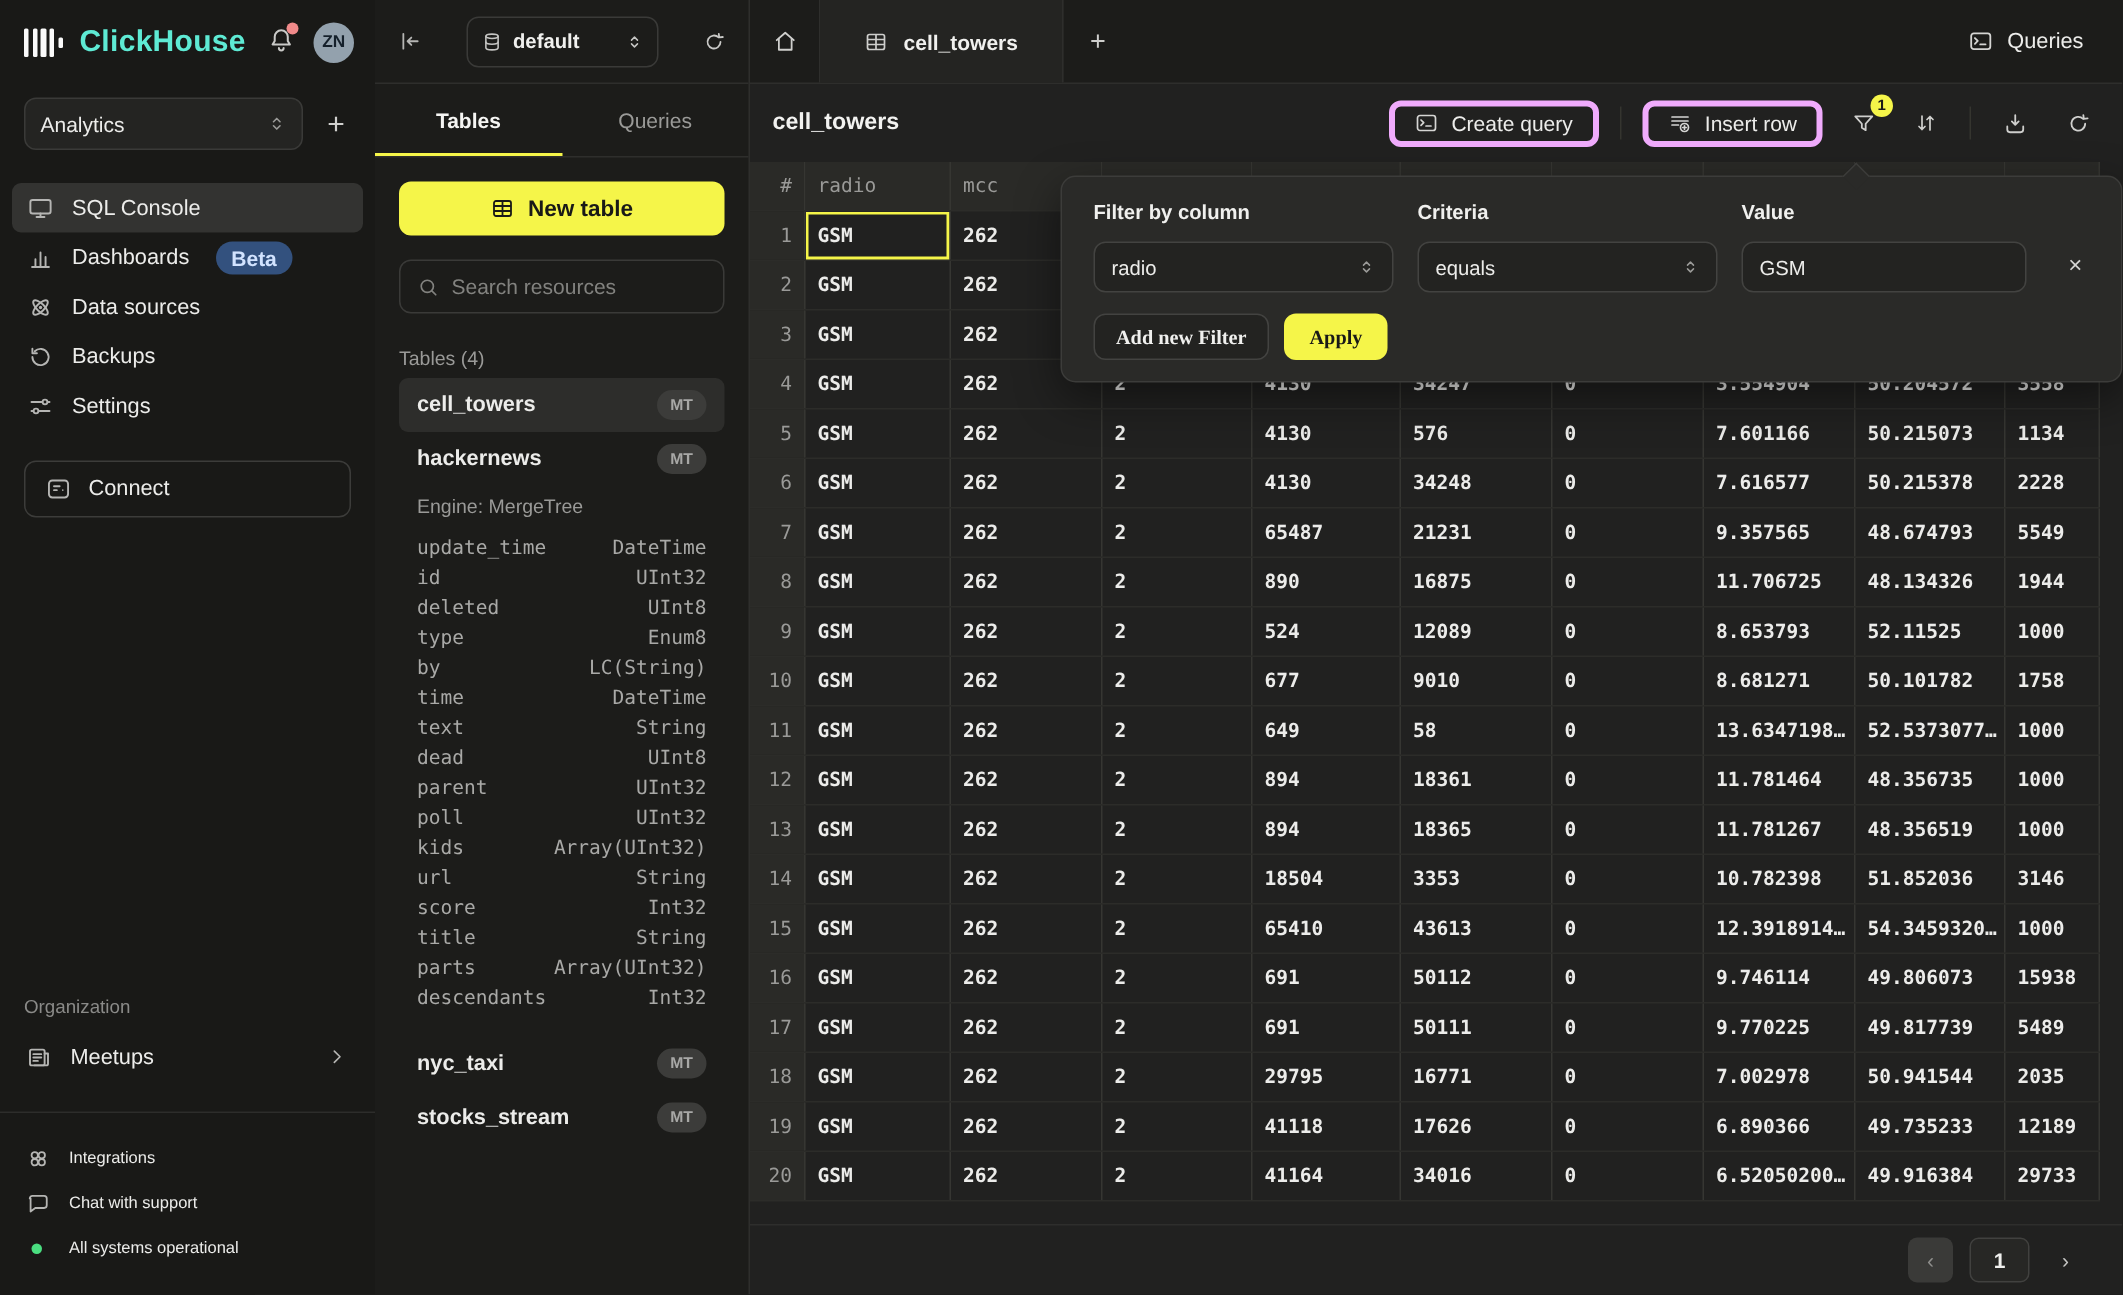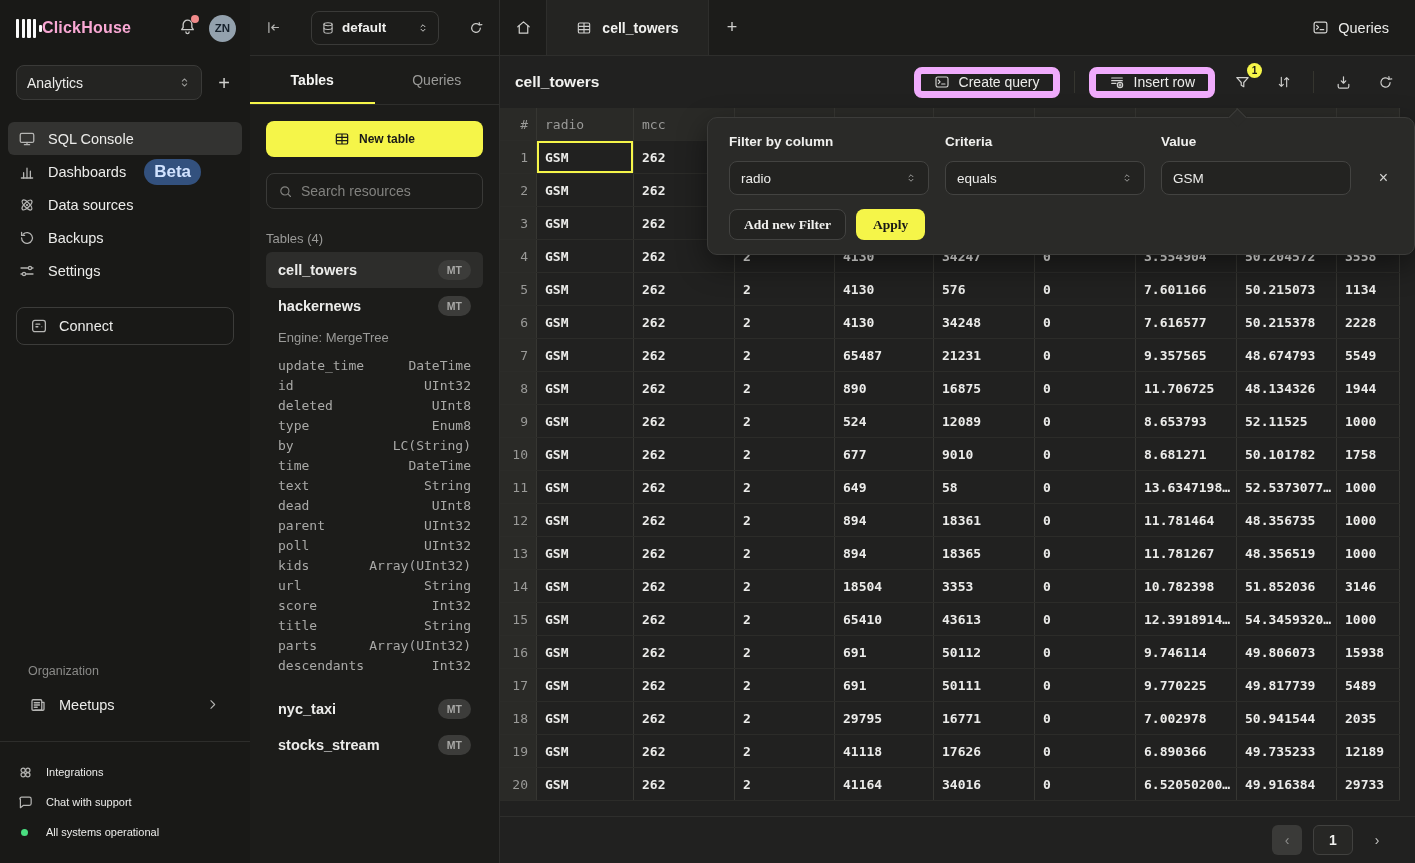--- a/index.html
+++ b/index.html
@@ -7,38 +7,38 @@
   body { background:#1c1c1a; font-family:"Liberation Sans", sans-serif; color:#ececea; font-size:14px; position:relative; }
   .icn { display:inline-flex; align-items:center; justify-content:center; }
   .icn svg { display:block; }
 
   
   #sidebar { position:absolute; left:0; top:0; width:250px; height:863px; background:#191917; display:flex; flex-direction:column; }
   .side-head { height:56px; padding:0 14px 0 16px; display:flex; align-items:center; flex:none; }
   .logo { display:flex; align-items:center; gap:2.5px; }
   .logo i { display:block; width:3.2px; height:19px; background:#fafafa; border-radius:1px; }
   .logo i.dot { height:7px; }
-  .brand-name { font-size:16px; font-weight:bold; color:#f9a8d4; letter-spacing:.2px; }
+  .brand-name { margin-left:11px; font-size:20px; font-weight:bold; color:#5eead4; letter-spacing:.2px; }
   .bell-wrap { margin-left:auto; position:relative; color:#c9c9c7; }
   .bell-dot { position:absolute; top:-2px; right:-2px; width:8px; height:8px; border-radius:50%; background:var(--pink,#f08a8a); }
   .avatar { margin-left:12px; width:27px; height:27px; border-radius:50%; background:var(--avatar,#93a1ad); color:#15202b; font-size:11.5px; font-weight:bold; display:flex; align-items:center; justify-content:center; }
   .workspace-row { padding:9px 16px 0; display:flex; align-items:center; gap:12px; flex:none; }
   .ws-select { flex:1; height:35px; background:#242422; border:1px solid #3a3a38; border-radius:8px; display:flex; align-items:center; padding:0 10px; gap:8px; }
   .ws-select .lbl { font-size:14px; color:#ececea; }
   .chev-ud { margin-left:auto; color:#9a9a98; }
   .plus-btn { color:#d0d0ce; font-size:20px; line-height:1; width:20px; text-align:center; cursor:default; }
   .nav { margin:22px 8px 0; flex:none; }
   .nav-item { height:33px; border-radius:6px; display:flex; align-items:center; padding:0 9px; gap:12px; font-size:14.5px; color:#ececea; }
   .nav-item.active { background:#333331; }
   .nav-item .icn { width:19px; color:#b5b5b3; }
-  .nav-badge { margin-left:6px; background:var(--beta,#33517e); color:#d2e3ff; font-size:17px; font-weight:bold; padding:3px 10px; border-radius:999px; }
+  .nav-badge { margin-left:6px; background:var(--beta,#33517e); color:#d2e3ff; font-size:14px; font-weight:bold; padding:3px 10px; border-radius:999px; }
   .connect-btn { margin:20px 16px 0; height:38px; border:1px solid #3c3c3a; border-radius:8px; display:flex; align-items:center; padding:0 13px; gap:11px; font-size:14.5px; color:#ececea; flex:none; }
   .connect-btn .icn { color:#b5b5b3; }
   .side-spacer { flex:1; }
-  .org-sec { padding:0 28px; flex:none; }
+  .org-sec { padding:0 16px; flex:none; }
   .org-label { font-size:12.5px; color:#8a8a88; margin-bottom:10px; }
   .org-item { height:33px; display:flex; align-items:center; gap:12px; font-size:14.5px; color:#ececea; }
   .org-item .icn { width:19px; color:#b5b5b3; }
   .org-item .chev-r { margin-left:auto; color:#b5b5b3; }
   .side-div { margin-top:20px; border-top:1px solid #2d2d2b; flex:none; }
   .side-foot { padding:15px 16px 16px; flex:none; }
   .foot-item { height:30px; display:flex; align-items:center; gap:12px; font-size:11px; color:#ececea; }
   .foot-item .icn { width:18px; color:#b5b5b3; }
   .status-dot { width:7px; height:7px; border-radius:50%; background:var(--green,#4ade80); margin:0 6px 0 5px; }
 
@@ -47,21 +47,21 @@
   .exp-head { height:56px; border-bottom:1px solid #2e2e2c; display:flex; align-items:center; justify-content:space-between; padding:0 15px; flex:none; }
   .collapse-btn { color:#b5b5b3; }
   .db-select { width:128px; height:34px; border:1px solid #3a3a38; border-radius:8px; display:flex; align-items:center; padding:0 9px; gap:7px; }
   .db-select .lbl { font-size:13.5px; font-weight:bold; color:#f0f0ee; }
   .db-select .icn { color:#c5c5c3; }
   .refresh-sm { color:#c9c9c7; }
   .exp-tabs { height:49px; display:flex; border-bottom:1px solid #2e2e2c; flex:none; }
   .exp-tab { width:50%; display:flex; align-items:center; justify-content:center; font-size:14px; color:#9a9a98; }
   .exp-tab.active { color:#f5f5f3; font-weight:bold; box-shadow:inset 0 -2px 0 var(--accent,#f5f549); }
   .exp-body { padding:16px 16px 0; overflow:hidden; }
-  .newtable-btn { height:36px; width:100%; background:var(--accent,#f5f549); border-radius:8px; display:flex; align-items:center; justify-content:center; gap:9px; font-size:12px; font-weight:bold; color:#191917; }
+  .newtable-btn { height:36px; width:100%; background:var(--accent,#f5f549); border-radius:8px; display:flex; align-items:center; justify-content:center; gap:9px; font-size:15px; font-weight:bold; color:#191917; }
   .search-box { margin-top:16px; height:36px; border:1px solid #3a3a38; border-radius:8px; display:flex; align-items:center; padding:0 11px; gap:8px; color:#82827f; }
   .search-box input { flex:1; background:transparent; border:none; outline:none; color:#d5d5d3; font-size:14px; font-family:"Liberation Sans",sans-serif; }
   .search-box input::placeholder { color:#82827f; }
   .sec-label { margin:22px 0 6px; font-size:13px; color:#9a9a98; }
   .tbl-item { height:36px; border-radius:6px; display:flex; align-items:center; padding:0 12px; }
   .tbl-item.active { background:#2d2d2b; }
   .tbl-item .nm { font-size:14.5px; font-weight:bold; color:#ececea; }
   .mt-pill { margin-left:auto; background:#3c3c3a; color:#a8a8a6; font-size:10.5px; font-weight:bold; padding:4px 9px; border-radius:999px; }
   .engine-line { padding:6px 12px 10px; font-size:13px; color:#9a9a98; }
   .schema { padding:0 12px 10px; font-family:"DejaVu Sans Mono", monospace; font-size:13px; color:#a9a9a7; }
@@ -76,21 +76,21 @@
   .doc-tab .icn { color:#cfcfcd; }
   .doc-tab .lbl { font-size:14px; font-weight:bold; color:#f0f0ee; }
   .plus-tab { width:46px; display:flex; align-items:center; justify-content:center; font-size:18px; color:#cfcfcd; }
   .tab-spacer { flex:1; }
   .queries-btn { align-self:center; margin-right:26px; display:flex; align-items:center; gap:9px; font-size:14.5px; color:#ececea; }
   .queries-btn .icn { color:#d5d5d3; }
 
   .main-head { height:52px; display:flex; align-items:center; padding:0 15px; }
   .main-title { font-size:15.5px; font-weight:bold; color:#f2f2f0; }
   .toolbar { margin-left:auto; display:flex; align-items:center; gap:12px; }
-  .tb-btn { height:31px; border:7px solid #f0abfc; border-radius:8px; padding:0 13px; display:flex; align-items:center; gap:9px; font-size:14px; color:#ececea; background:transparent; }
+  .tb-btn { height:31px; border:4px solid #f0abfc; border-radius:8px; padding:0 13px; display:flex; align-items:center; gap:9px; font-size:14px; color:#ececea; background:transparent; }
   .tb-btn .icn { color:#d5d5d3; }
   .tb-sep { width:1px; height:22px; background:#35352f; margin:0 2px; }
   .iconbtn { width:30px; height:30px; display:flex; align-items:center; justify-content:center; color:#cfcfcd; position:relative; border-radius:6px; }
   .filter-badge { position:absolute; top:-4px; right:-5px; width:15px; height:15px; border-radius:50%; background:var(--accent,#f5f549); color:#191917; font-size:10px; font-weight:bold; display:flex; align-items:center; justify-content:center; }
 
   
   .gridwrap { position:absolute; left:0; top:108px; width:900px; font-family:"DejaVu Sans Mono", monospace; font-size:13px; }
   .g-row { display:flex; height:33px; border-bottom:1px solid #2c2c29; }
   .g-cell { border-right:1px solid #363632; padding:0 8px; display:flex; align-items:center; overflow:hidden; white-space:nowrap; flex:none; }
   .g-head .g-cell { color:#9a9a98; background:#2a2a27; }

